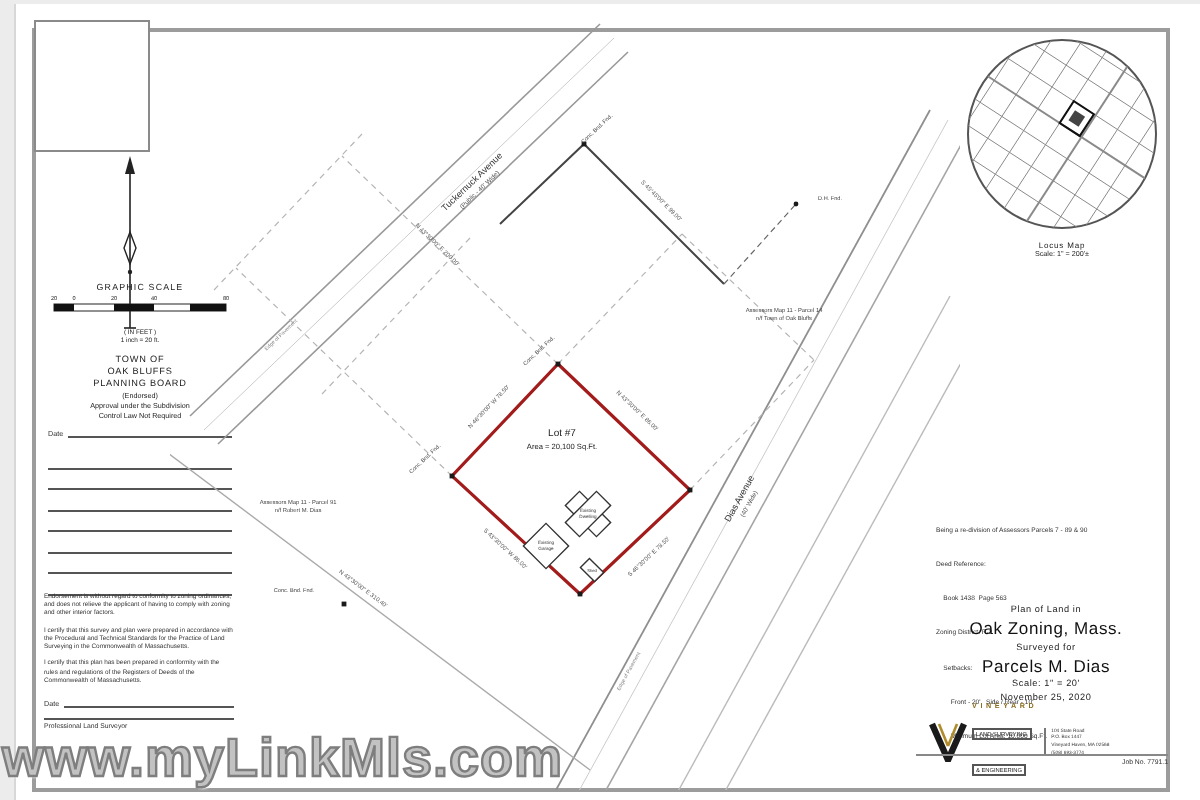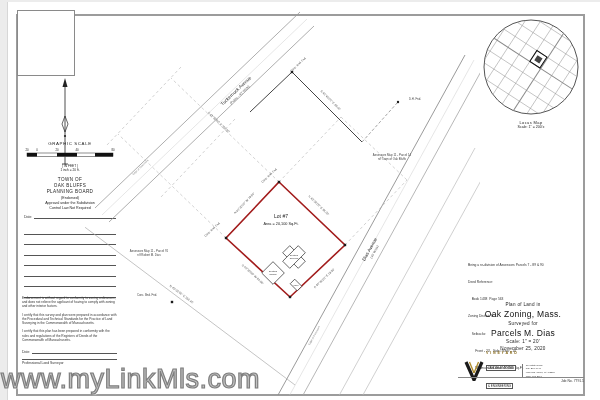--- a/index.html
+++ b/index.html
@@ -44,21 +44,21 @@
   #firm-name-stack{margin-left:2px;text-align:left;}
   .firm-name{font-size:3.6px;letter-spacing:1.8px;color:#8a6d1f;font-weight:bold;}
   .firm-box{font-size:2.9px;color:#222;border:.5px solid #555;padding:0 1px;margin-top:.8px;
     display:inline-block;}
   #firm-contact{border-left:.6px solid #777;margin-left:3px;padding-left:3px;
     font-size:2.4px;line-height:1.5;color:#333;text-align:left;}
   #tb-rule{left:458px;top:377px;width:126px;border-top:1px solid #888;z-index:2;}
   #job-no{left:458px;top:379px;width:126px;text-align:right;font-size:3.4px;color:#333;
     padding-right:2px;z-index:2;}
   
-  #watermark{left:1px;top:364px;font-size:27px;font-weight:normal;color:#c2c2c2;
+  #watermark{left:1px;top:364px;font-size:27px;font-weight:bold;color:#c2c2c2;
     -webkit-text-stroke:1.2px #7e7e7e;text-shadow:1px 1px 1px rgba(255,255,255,.65);
     letter-spacing:.5px;z-index:10;}
   svg text{font-family:"Liberation Sans",sans-serif;}
 </style>
 </head>
 <body>
 
 <div id="sheet" class="abs"></div>
 <div id="scan-edge" class="abs"></div>
 <div id="sheet-border" class="abs"></div>

